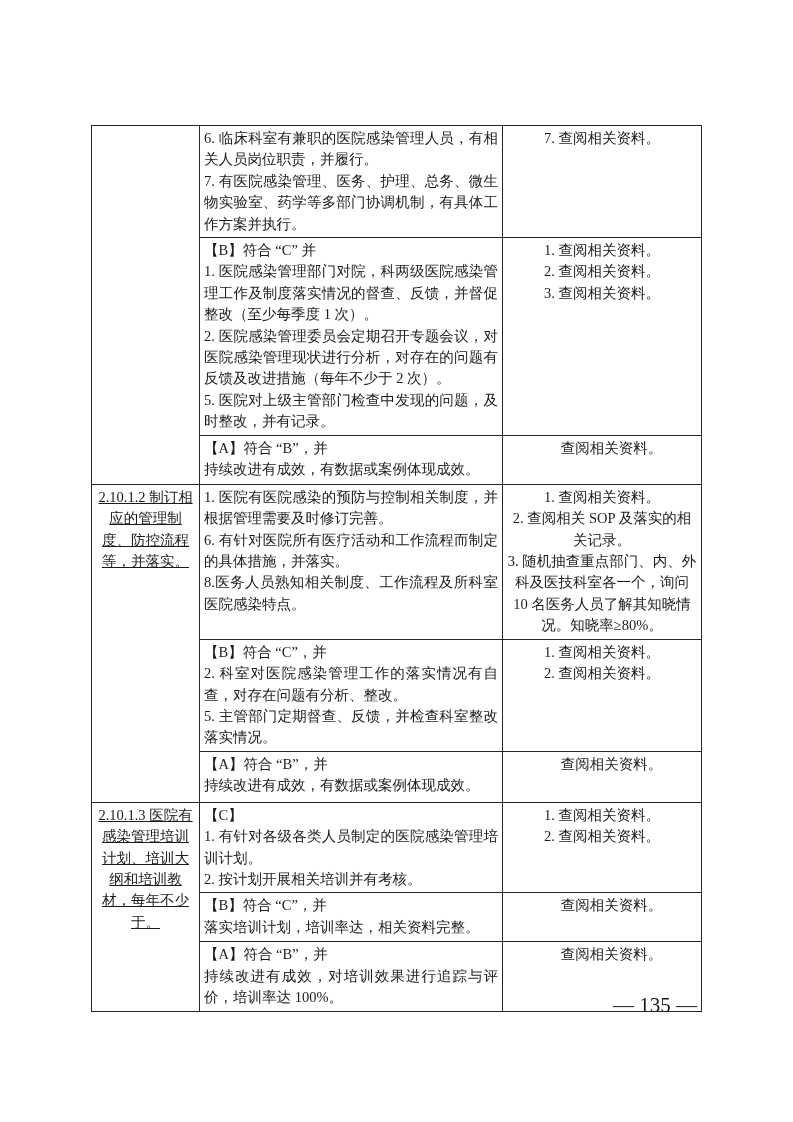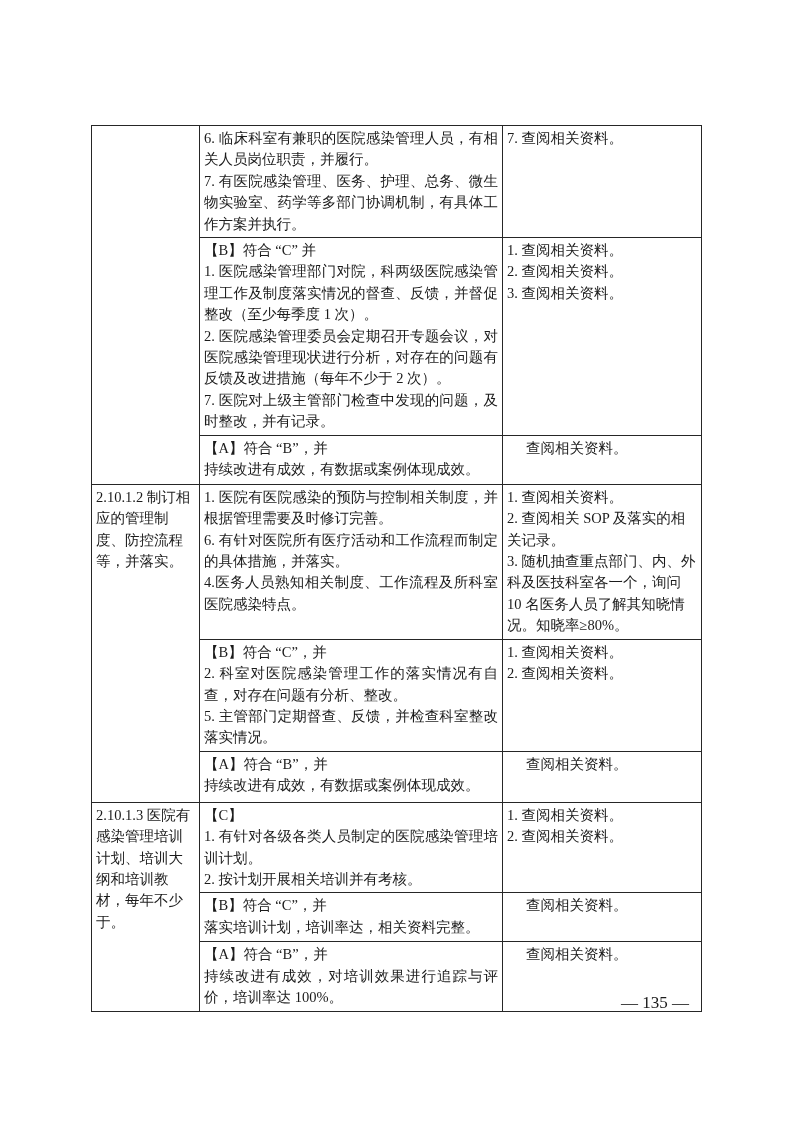--- a/index.html
+++ b/index.html
@@ -28,41 +28,41 @@
     padding: 2px 4px 2px 4px;
     font-size: 14.5px;
     line-height: 21.4px;
     overflow: hidden;
   }
   col.c-item { width: 108px; }
   col.c-criteria { width: 303px; }
   col.c-eval { width: 199px; }
 
   .para { text-align: justify; }
-  td.item-cell .para { text-align: left; }
-  td.eval-cell .para { text-align: left; }
+  td.item-cell .para { text-align: center; text-decoration: underline; }
+  td.eval-cell .para { text-align: center; }
   td.eval-cell.indent .para { padding-left: 19px; }
 
   tr.h-r1 { height: 111px; }
   tr.h-r2 { height: 192px; }
   tr.h-r3 { height: 49px; }
   tr.h-r4 { height: 155px; }
   tr.h-r5 { height: 107px; }
   tr.h-r6 { height: 51px; }
   tr.h-r7 { height: 85px; }
   tr.h-r8 { height: 49px; }
   tr.h-r9 { height: 61px; }
 
   .footer-page-number {
     position: absolute;
     top: 993px;
     left: 605px;
     width: 100px;
     text-align: center;
-    font-size: 17px;
+    font-size: 21px;
     color: #1b1b1b;
     white-space: nowrap;
   }
 </style>
 </head>
 <body>
 
 <div class="page">
 
   <table class="standards">
@@ -83,21 +83,21 @@
         </td>
         <td class="eval-cell">
           <div class="para">7. 查阅相关资料。</div>
         </td>
       </tr>
       <tr class="h-r2">
         <td class="criteria-cell">
           <div class="para">【B】符合 “C” 并</div>
           <div class="para">1. 医院感染管理部门对院，科两级医院感染管理工作及制度落实情况的督查、反馈，并督促整改（至少每季度 1 次）。</div>
           <div class="para">2. 医院感染管理委员会定期召开专题会议，对医院感染管理现状进行分析，对存在的问题有反馈及改进措施（每年不少于 2 次）。</div>
-          <div class="para">7. 医院对上级主管部门检查中发现的问题，及时整改，并有记录。</div>
+          <div class="para">5. 医院对上级主管部门检查中发现的问题，及时整改，并有记录。</div>
         </td>
         <td class="eval-cell">
           <div class="para">1. 查阅相关资料。</div>
           <div class="para">2. 查阅相关资料。</div>
           <div class="para">3. 查阅相关资料。</div>
         </td>
       </tr>
       <tr class="h-r3">
         <td class="criteria-cell">
           <div class="para">【A】符合 “B”，并</div>
@@ -108,21 +108,21 @@
         </td>
       </tr>
 
       <tr class="h-r4">
         <td class="item-cell" rowspan="3">
           <div class="para">2.10.1.2 制订相应的管理制度、防控流程等，并落实。</div>
         </td>
         <td class="criteria-cell">
           <div class="para">1. 医院有医院感染的预防与控制相关制度，并根据管理需要及时修订完善。</div>
           <div class="para">6. 有针对医院所有医疗活动和工作流程而制定的具体措施，并落实。</div>
-          <div class="para">4.医务人员熟知相关制度、工作流程及所科室医院感染特点。</div>
+          <div class="para">8.医务人员熟知相关制度、工作流程及所科室医院感染特点。</div>
         </td>
         <td class="eval-cell">
           <div class="para">1. 查阅相关资料。</div>
           <div class="para">2. 查阅相关 SOP 及落实的相关记录。</div>
           <div class="para">3. 随机抽查重点部门、内、外科及医技科室各一个，询问 10 名医务人员了解其知晓情况。知晓率≥80%。</div>
         </td>
       </tr>
       <tr class="h-r5">
         <td class="criteria-cell">
           <div class="para">【B】符合 “C”，并</div>

